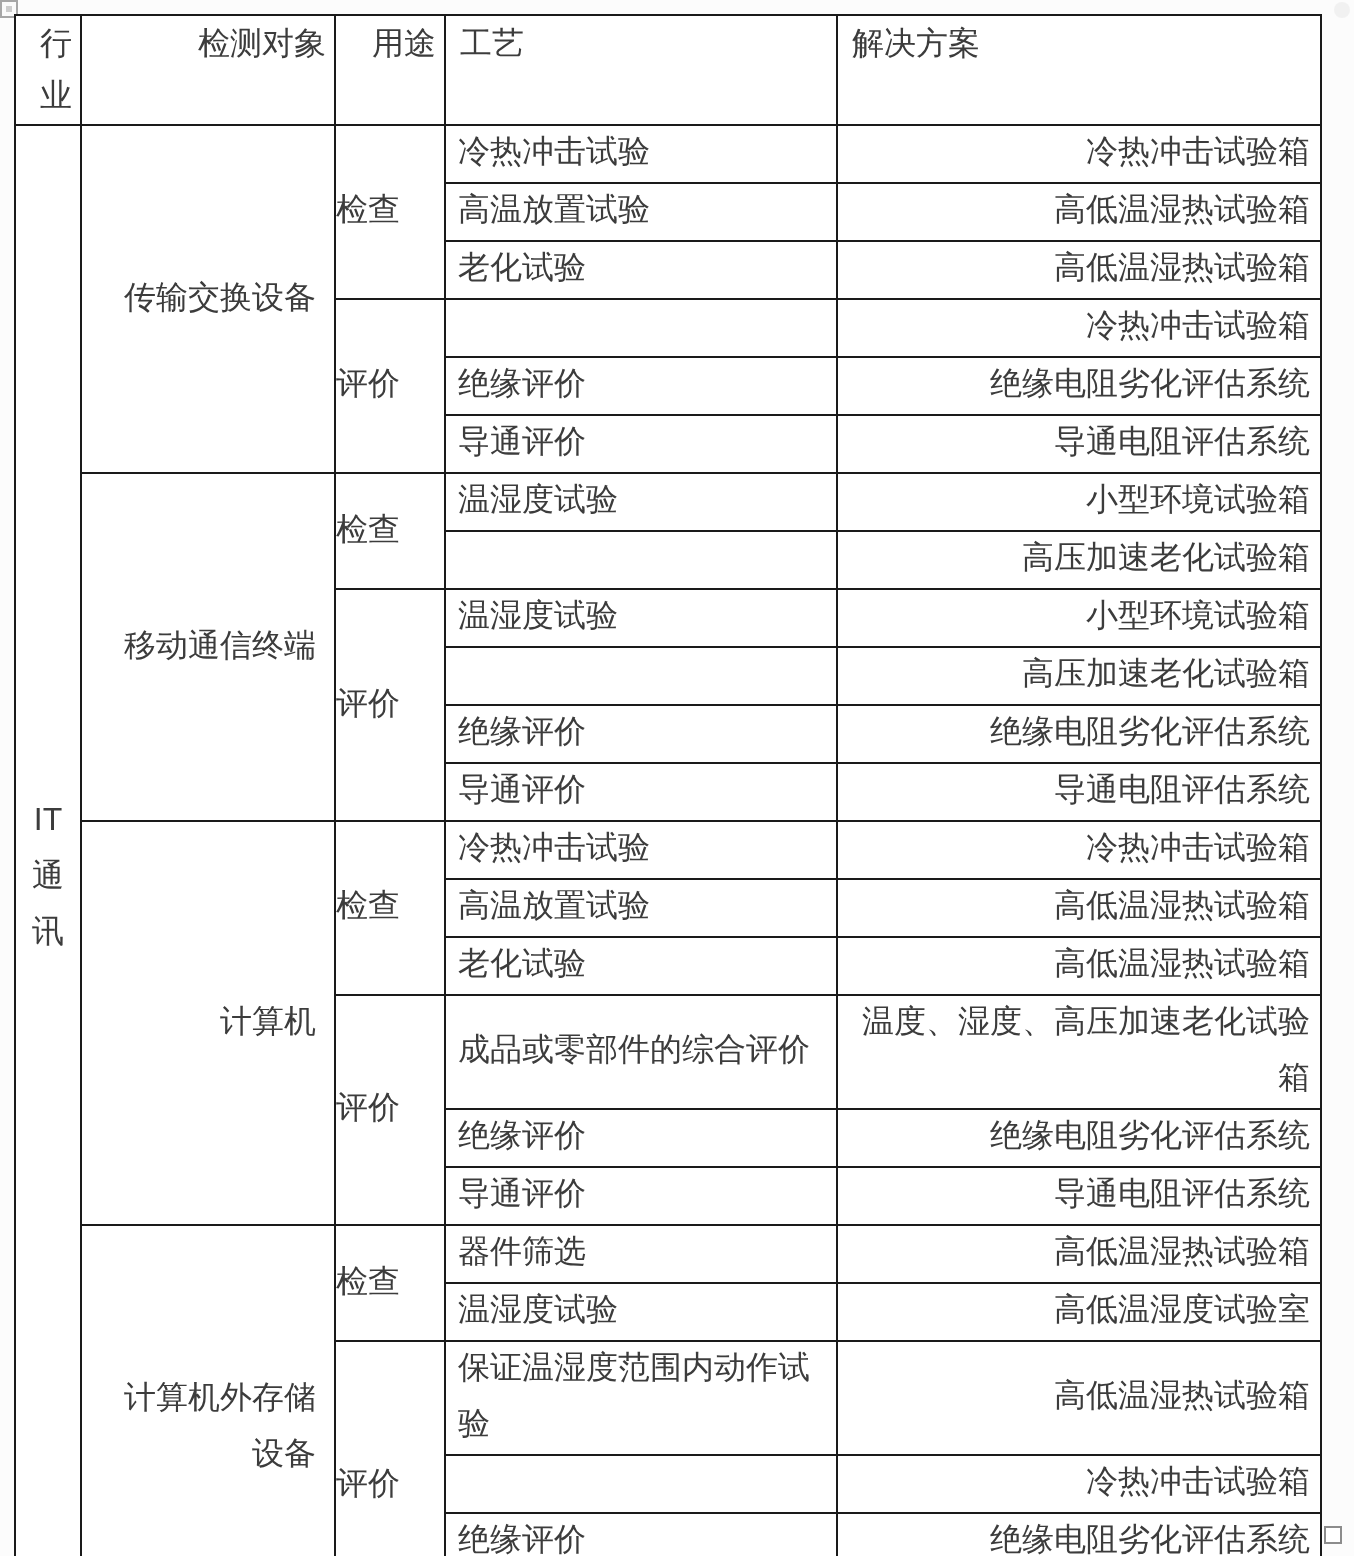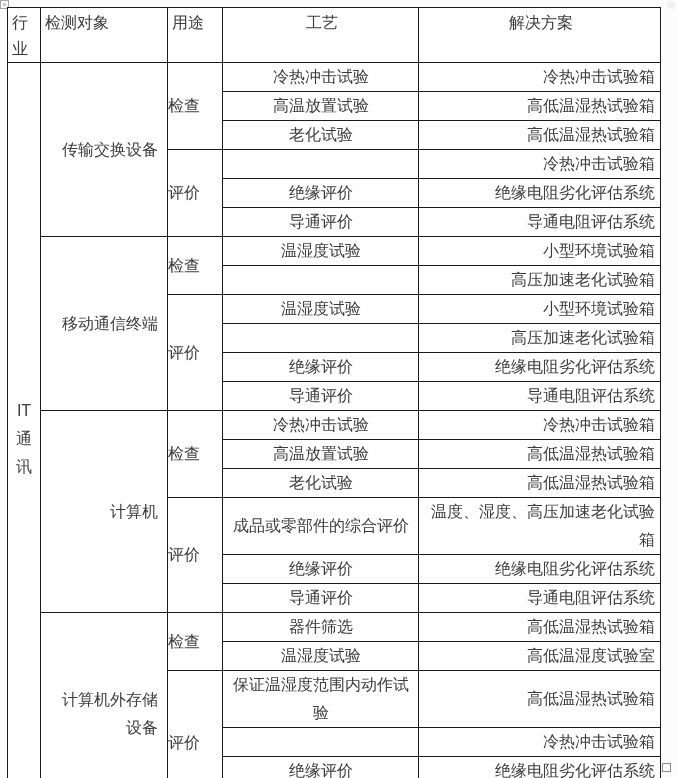--- a/index.html
+++ b/index.html
@@ -30,38 +30,38 @@
   th,td{
     border:1px solid #1a1a1a;
     color:#3c3c3c;
     font-size:16px;
     font-weight:400;
     overflow:hidden;
   }
   thead th{
     height:52px;
     vertical-align:top;
-    text-align:left;
+    text-align:right;
     padding:2px 4px 0 4px;
     line-height:26px;
   }
   thead th.left{
-    text-align:center;
+    text-align:left;
     padding-left:7px;
   }
   tbody td{
     height:28px;
     line-height:28px;
     padding:0;
     vertical-align:middle;
   }
   td.col-industry{text-align:center;padding:0 5px;}
   td.col-object{text-align:right;padding:15px 9px;}
   td.col-purpose{}
-  td.col-process{text-align:center;padding:0 5px 0 6px;}
+  td.col-process{text-align:left;padding:0 5px 0 6px;}
   td.col-solution{text-align:right;padding:0 5px 0 7px;}
 
   .move-handle{
     position:absolute;left:0;top:0;
     width:7px;height:7px;
     border:1px solid #a6a6a6;
     background:#fafafa;
   }
   .move-handle::after{
     content:"";

